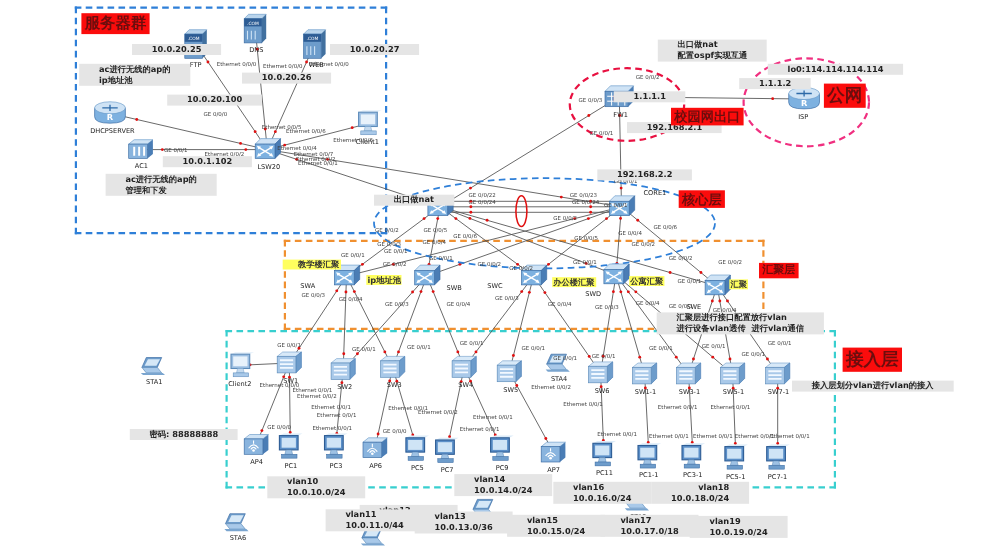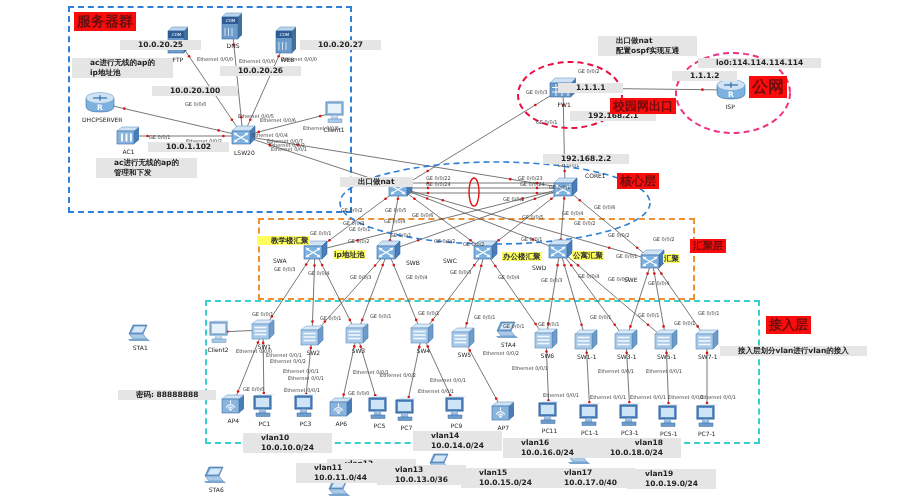--- a/index.html
+++ b/index.html
@@ -782,46 +782,48 @@
     <span class="g" style="left: 96px; top: 158px;">ac进行无线的ap的
 管理和下发</span>
     <span class="g" style="left: 598px; top: 36px;">出口做nat
 配置ospf实现互通</span>
     <span class="g" style="left: 698px; top: 58px;">lo0:114.114.114.114</span>
     <span class="g" style="left: 558px; top: 83px;">1.1.1.1</span>
     <span class="g" style="left: 672px; top: 71px;">1.1.1.2</span>
     <span class="g" style="left: 570px; top: 111px;">192.168.2.1</span>
     <span class="g" style="left: 543px; top: 154px;">192.168.2.2</span>
     <span class="g" style="left: 340px; top: 177px;">出口做nat</span>
+    <span class="g" style="left: 597px; top: 284px;">汇聚层进行接口配置放行vlan
+进行设备vlan透传  进行vlan通信</span>
     <span class="g" style="left: 720px; top: 346px;">接入层划分vlan进行vlan的接入</span>
     <span class="g" style="left: 118px; top: 390px;">密码: 88888888</span>
     <span class="g" style="left: 243px; top: 433px;">vlan10
 10.0.10.0/24</span>
     <span class="g" style="left: 327px; top: 459px;">vlan12
 10.0.12.0/24</span>
     <span class="g" style="left: 413px; top: 431px;">vlan14
 10.0.14.0/24</span>
     <span class="g" style="left: 503px; top: 438px;">vlan16
 10.0.16.0/24</span>
     <span class="g" style="left: 592px; top: 438px; text-align: right;">vlan18
 10.0.18.0/24</span>
     <span class="g" style="left: 296px; top: 463px;">vlan11
 10.0.11.0/44</span>
     <span class="g" style="left: 377px; top: 465px;">vlan13
 10.0.13.0/36</span>
     <span class="g" style="left: 461px; top: 468px;">vlan15
 10.0.15.0/24</span>
     <span class="g" style="left: 546px; top: 468px;">vlan17
-10.0.17.0/40</span>
+10.0.17.0/18</span>
     <span class="g" style="left: 627px; top: 469px;">vlan19
 10.0.19.0/24</span>
     <span class="r" style="left: 74px; top: 12px; font-size: 14px;">服务器群</span>
     <span class="r" style="left: 610px; top: 98px; font-size: 12px;">校园网出口</span>
     <span class="r" style="left: 749px; top: 76px; font-size: 16px;">公网</span>
     <span class="r" style="left: 617px; top: 173px; font-size: 12px;">核心层</span>
     <span class="r" style="left: 690px; top: 239px; font-size: 10px;">汇聚层</span>
-    <span class="r" style="left: 766px; top: 316px; font-size: 13px;">接入层</span>
+    <span class="r" style="left: 766px; top: 316px; font-size: 16px;">接入层</span>
     <span class="y" style="left: 257px; top: 236px; padding-left: 14px;">教学楼汇聚</span>
     <span class="y" style="left: 333px; top: 250px;">ip地址池</span>
     <span class="y" style="left: 502px; top: 252px;">办公楼汇聚</span>
     <span class="y" style="left: 572px; top: 251px;">公寓汇聚</span>
     <span class="y" style="left: 663px; top: 254px;">汇聚</span>
   </div>
 
 </body></html>

